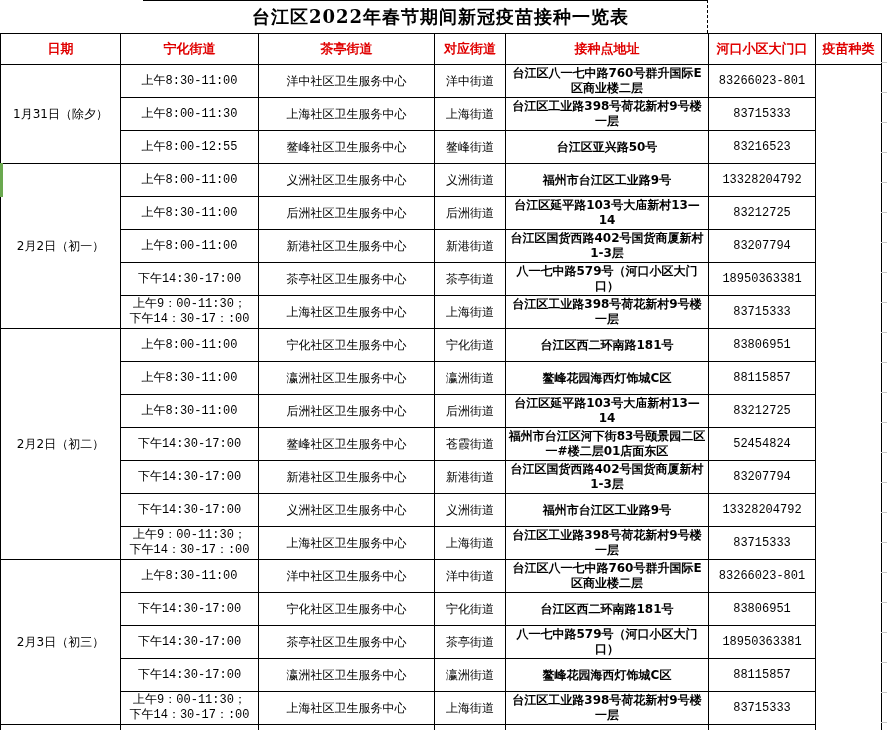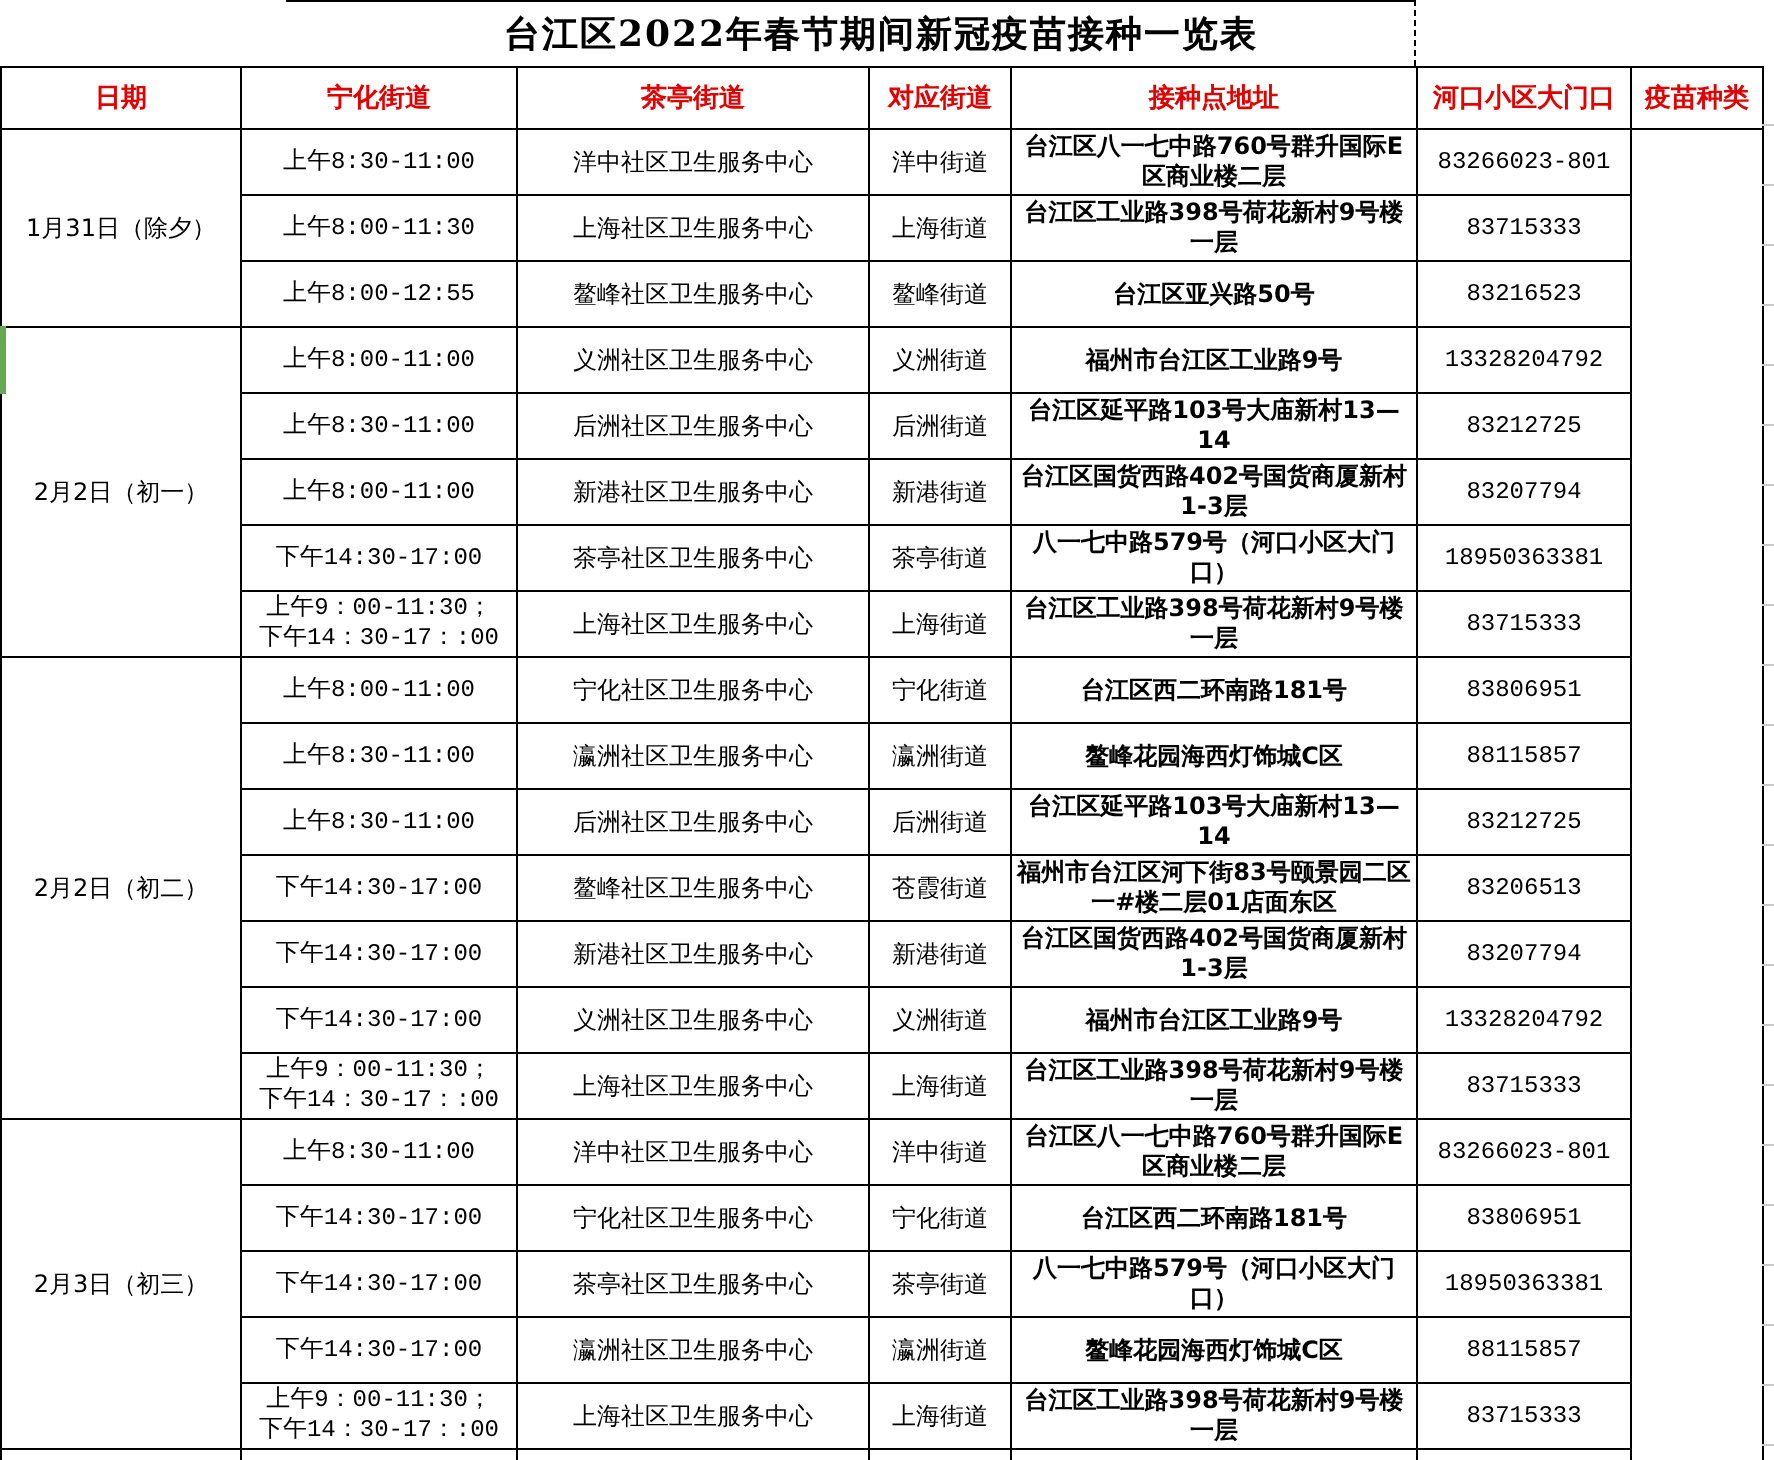--- a/index.html
+++ b/index.html
@@ -165,21 +165,21 @@
           <td class="unit-cell">后洲社区卫生服务中心</td>
           <td class="street-cell">后洲街道</td>
           <td class="addr-cell">台江区延平路103号大庙新村13—14</td>
           <td class="phone-cell">83212725</td>
         </tr>
         <tr class="data-row">
           <td class="time-cell">下午14:30-17:00</td>
           <td class="unit-cell">鳌峰社区卫生服务中心</td>
           <td class="street-cell">苍霞街道</td>
           <td class="addr-cell">福州市台江区河下街83号颐景园二区一#楼二层01店面东区</td>
-          <td class="phone-cell">83206513</td>
+          <td class="phone-cell">52454824</td>
         </tr>
         <tr class="data-row">
           <td class="time-cell">下午14:30-17:00</td>
           <td class="unit-cell">新港社区卫生服务中心</td>
           <td class="street-cell">新港街道</td>
           <td class="addr-cell">台江区国货西路402号国货商厦新村1-3层</td>
           <td class="phone-cell">83207794</td>
         </tr>
         <tr class="data-row">
           <td class="time-cell">下午14:30-17:00</td>

